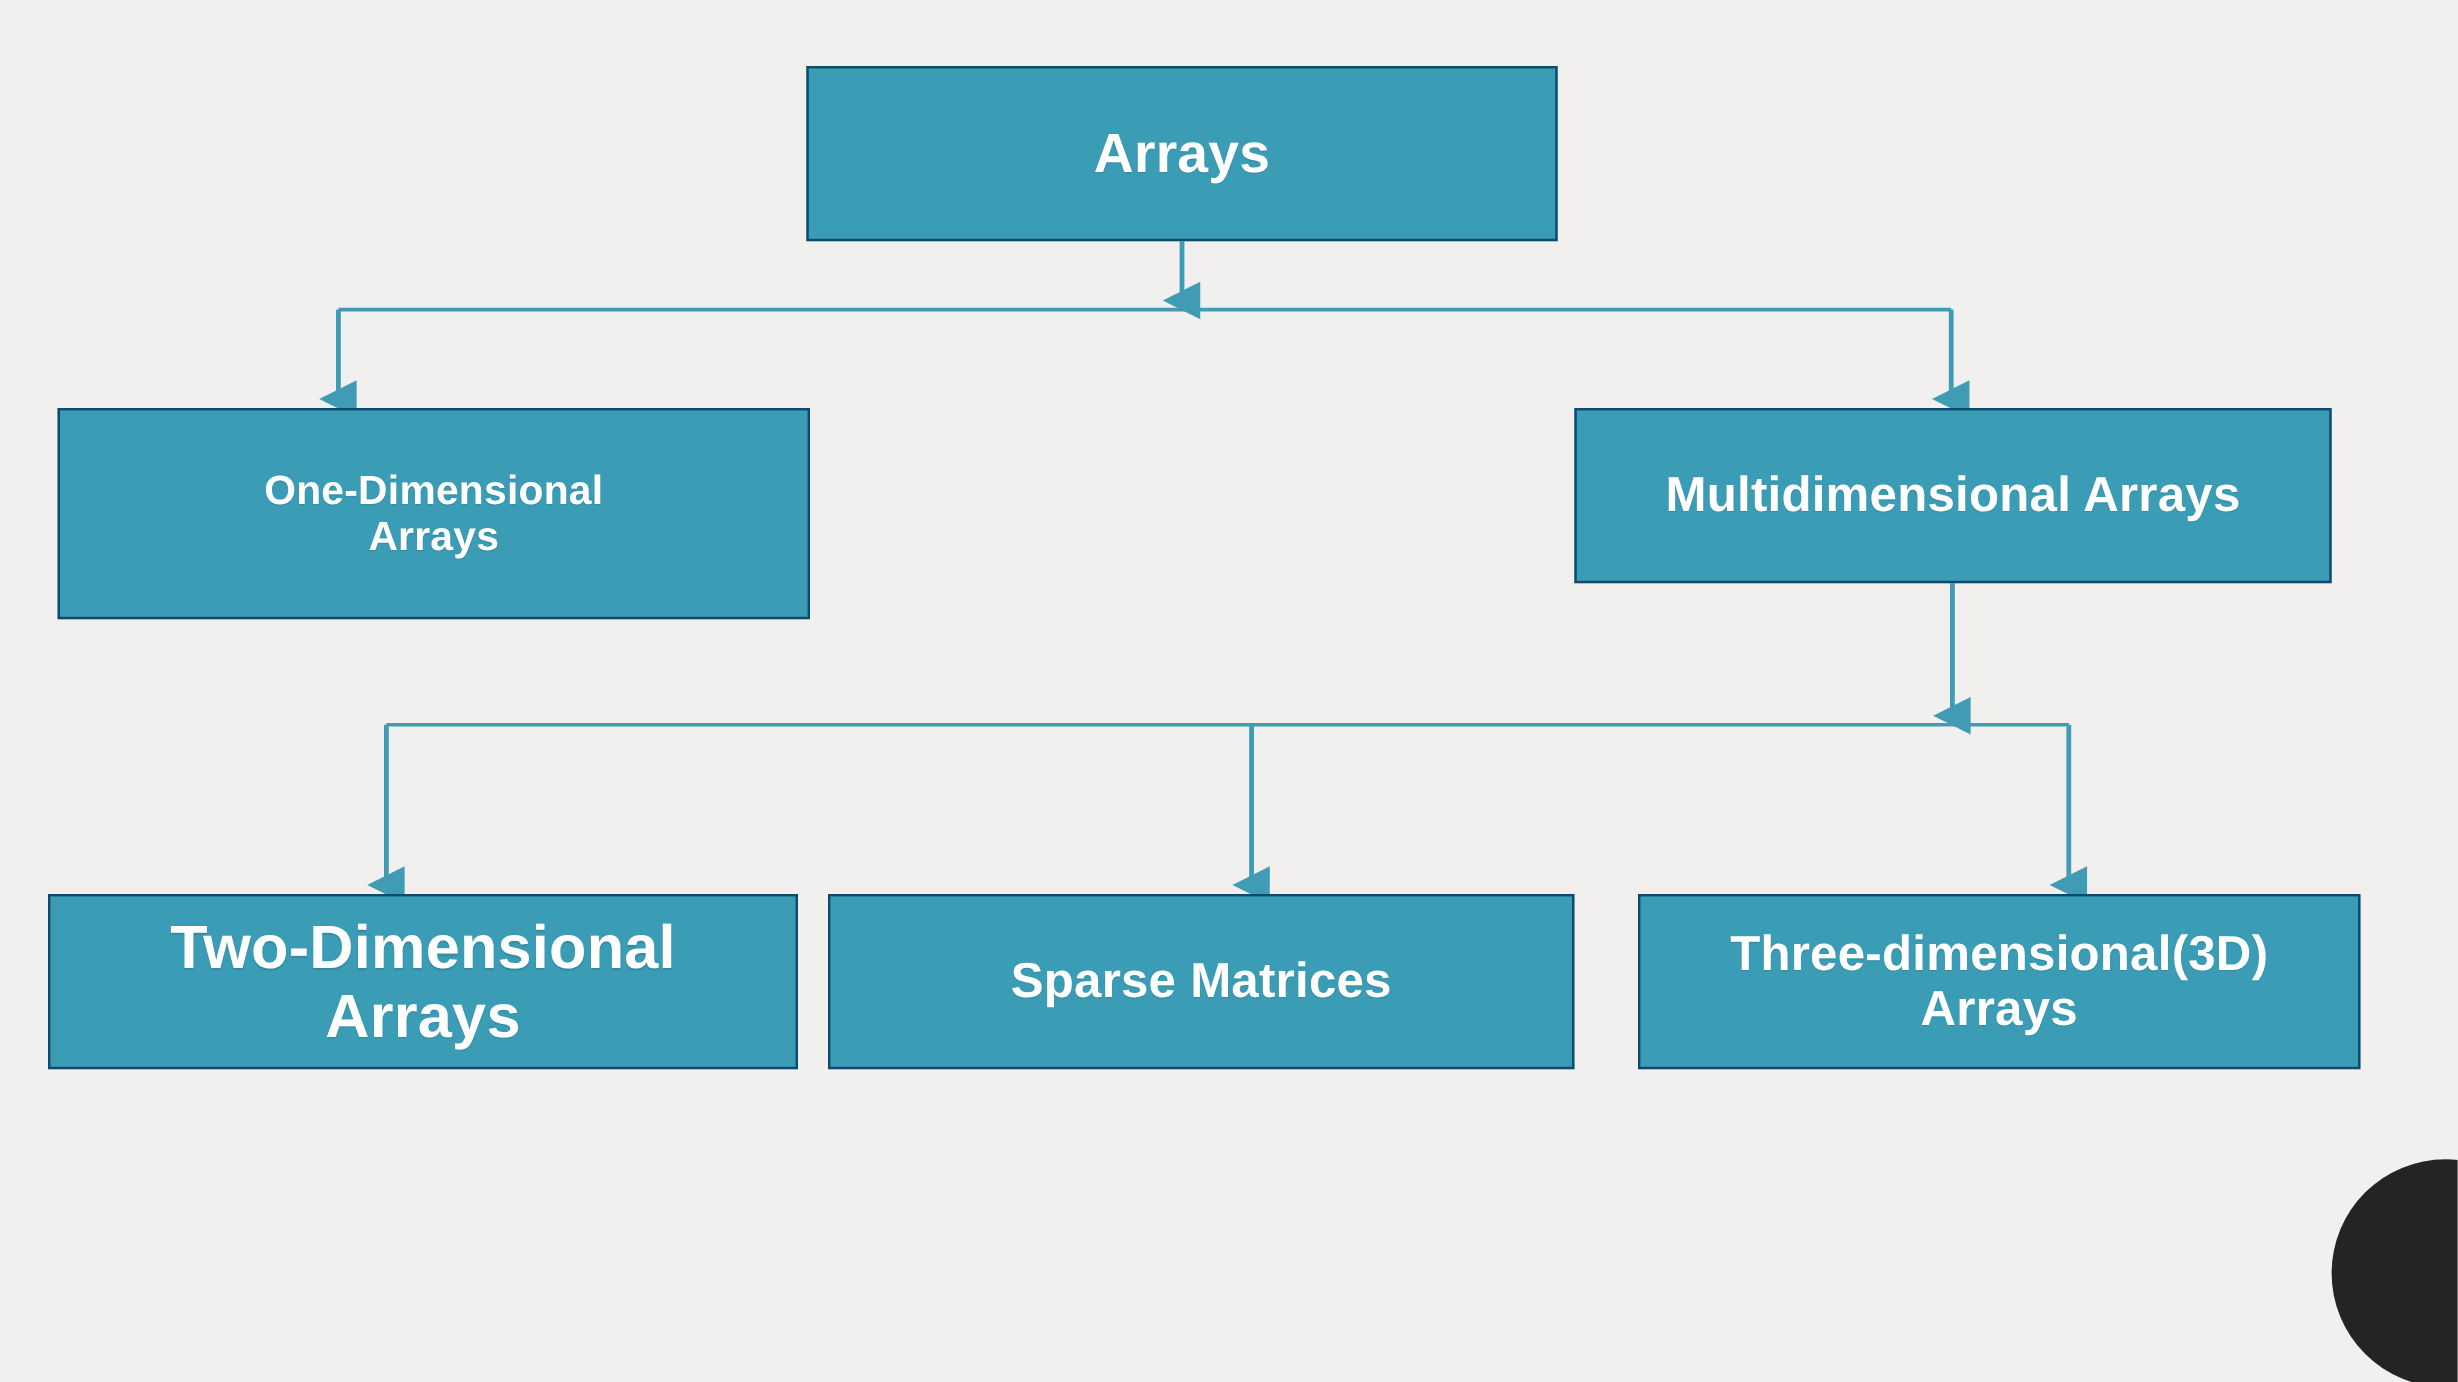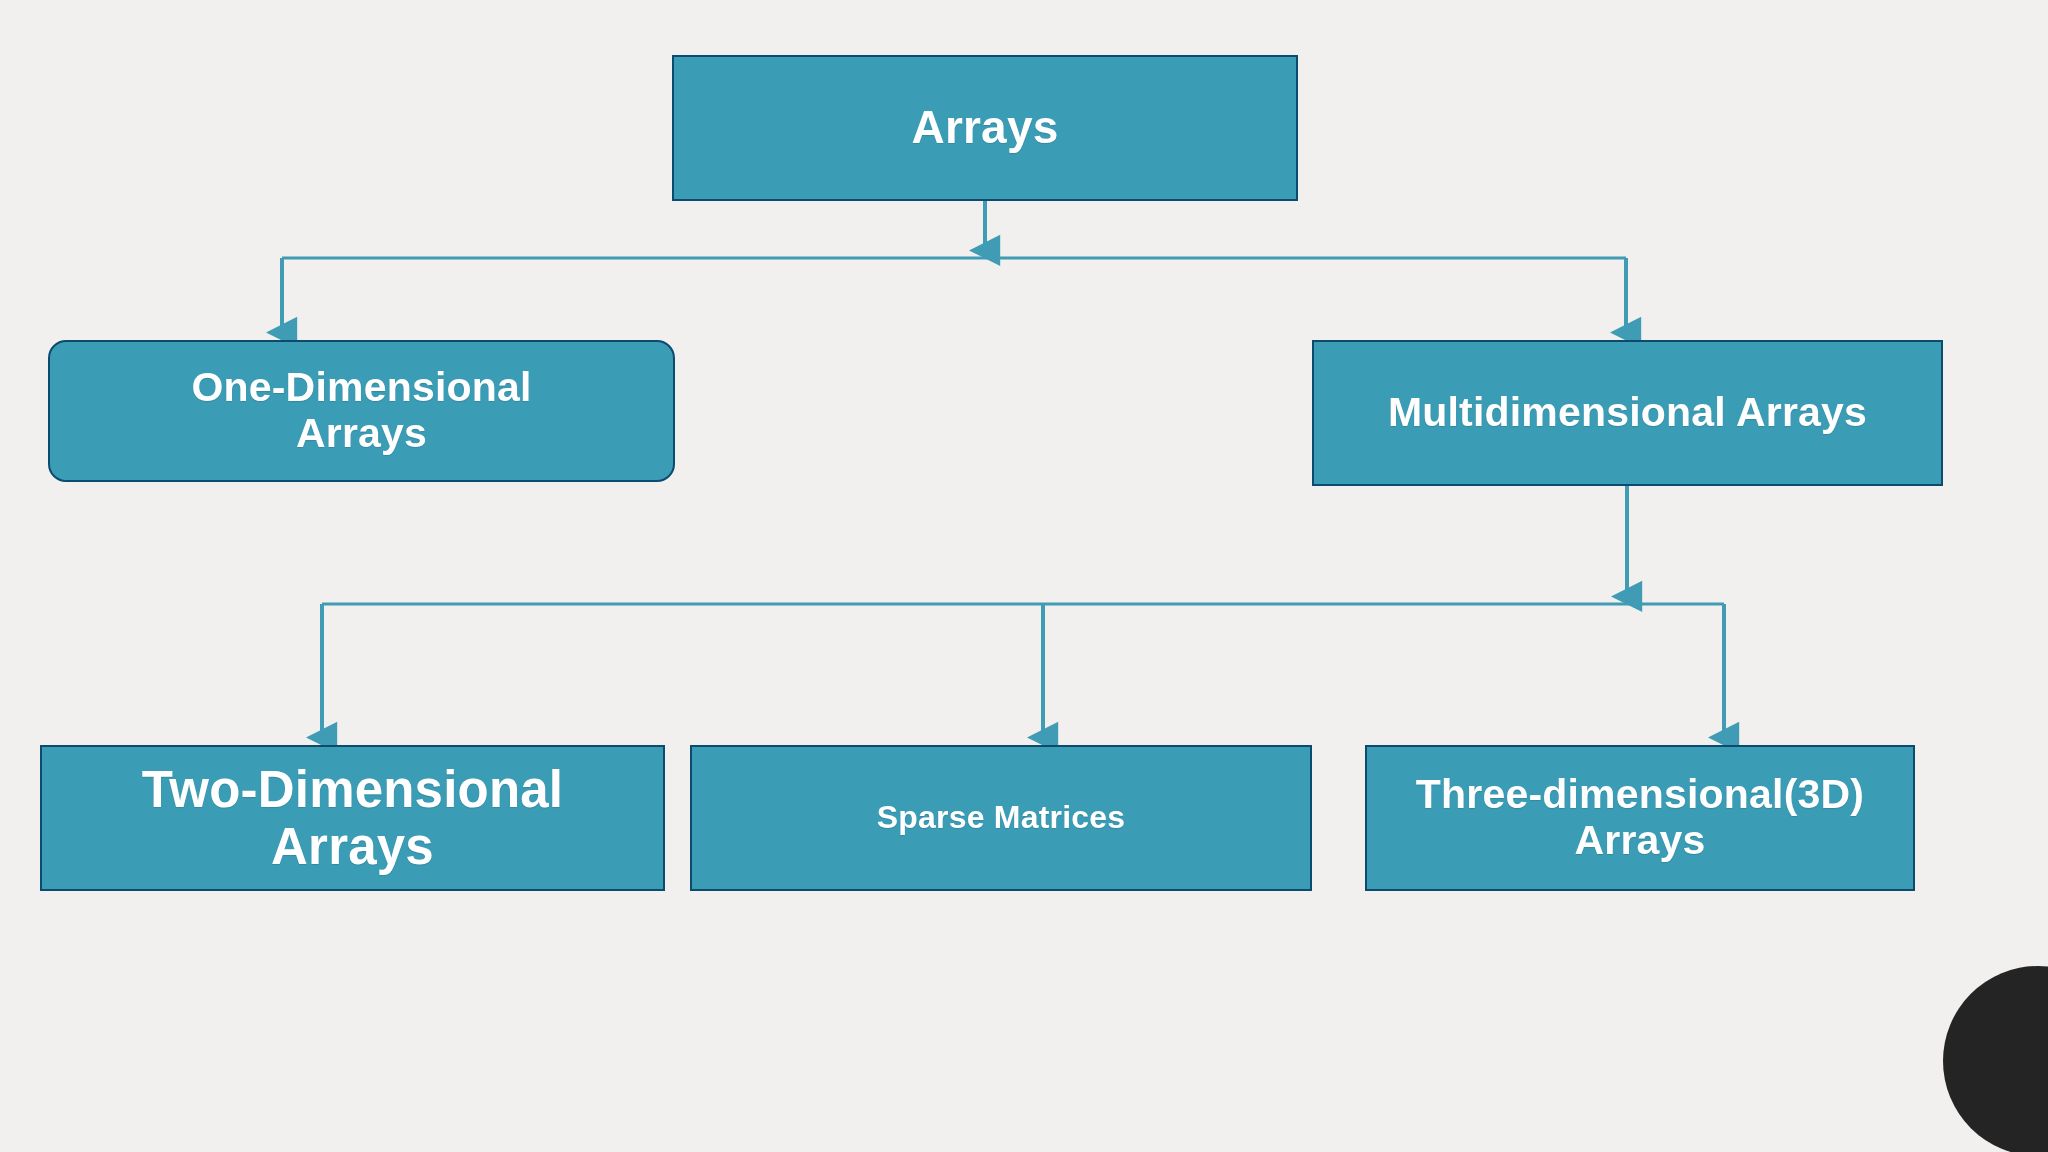--- a/index.html
+++ b/index.html
@@ -56,23 +56,22 @@
     width: 626px;
     height: 146px;
     font-size: 46px;
   }
 
   
   #node-one-dimensional {
     left: 48px;
     top: 340px;
     width: 627px;
-    height: 142px;
-    font-size: 41px;
-    border-radius: 18px;
+    height: 176px;
+    font-size: 34px;
   }
   #node-multidimensional {
     left: 1312px;
     top: 340px;
     width: 631px;
     height: 146px;
     font-size: 41px;
   }
 
   
@@ -81,27 +80,27 @@
     top: 745px;
     width: 625px;
     height: 146px;
     font-size: 51px;
   }
   #node-sparse-matrices {
     left: 690px;
     top: 745px;
     width: 622px;
     height: 146px;
-    font-size: 32px;
+    font-size: 41px;
     text-align: right;
   }
   #node-three-dimensional {
     left: 1365px;
     top: 745px;
-    width: 550px;
+    width: 602px;
     height: 146px;
     font-size: 41px;
   }
 
   
   #webcam-bubble {
     position: absolute;
     left: 1943px;
     top: 966px;
     width: 190px;

